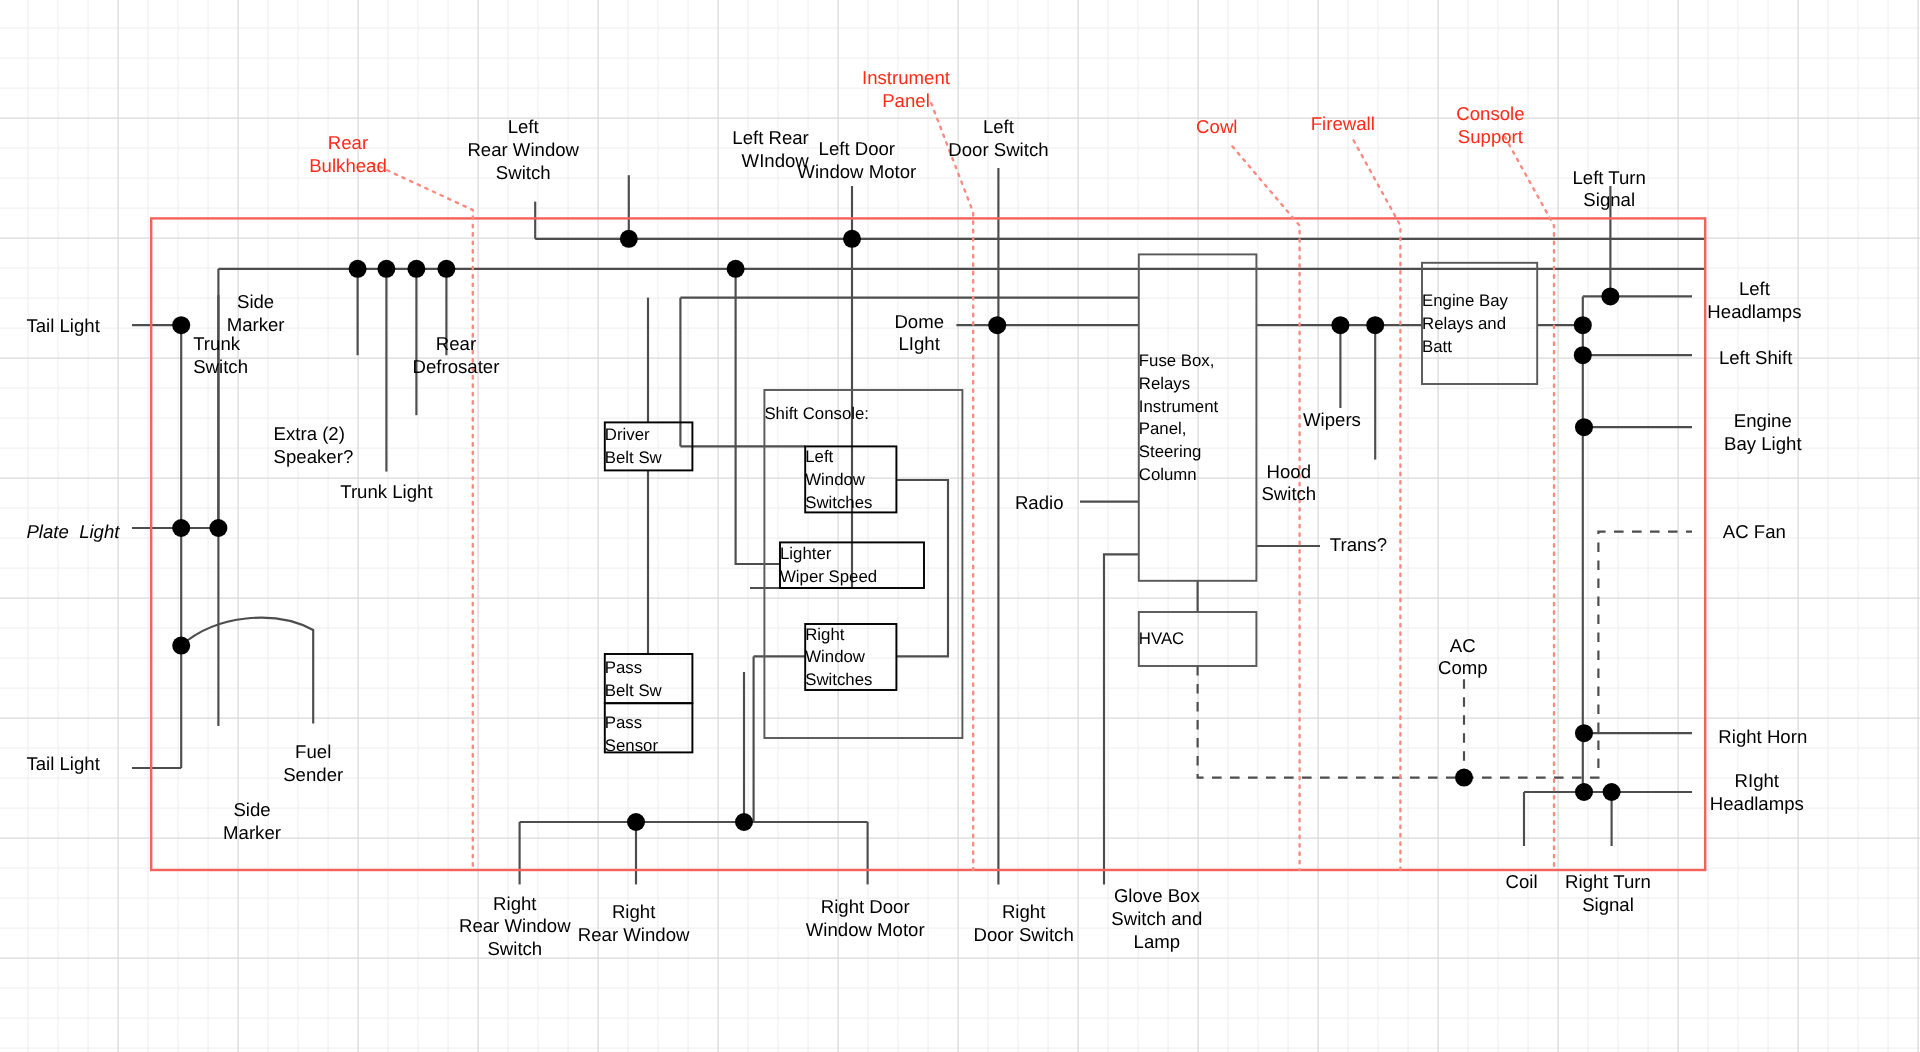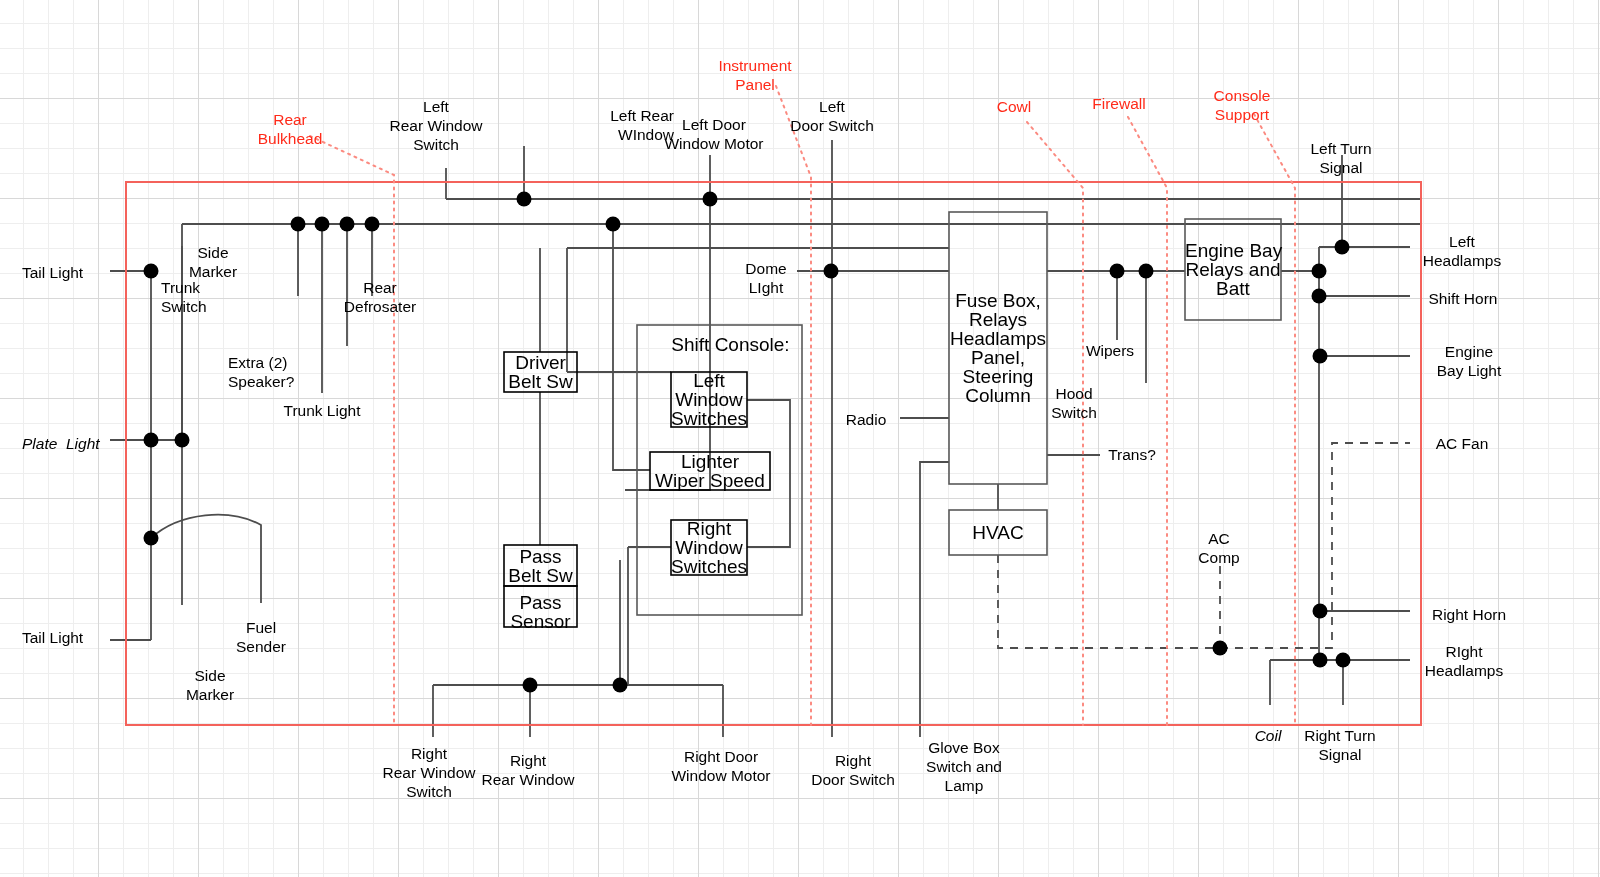--- a/index.html
+++ b/index.html
@@ -29,23 +29,22 @@
     font-size:15.5px;
     line-height:19px;
     text-align:center;
     white-space:pre;
     letter-spacing:0px;
   }
   .lbl.red{color:#ff2a19;}
   .boxlbl{
     position:absolute;
     color:#000;
-    font-size:19px;
+    font-size:14px;
     line-height:19px;
-    text-align:center;
     white-space:pre;
   }
 </style>
 </head>
 <body>
 
 <div id="stage">
 
   <svg id="wires" viewBox="0 0 1600 877" xmlns="http://www.w3.org/2000/svg">
     <g stroke="#4d4d4d" stroke-width="1.8" fill="none" stroke-linecap="butt">
@@ -221,28 +220,28 @@
 Door Switch</div>
       <div class="lbl" style="left: 636px; width: 260px; text-align: center; top: 259px;">Dome
 LIght</div>
       <div class="lbl" style="left: 736px; width: 260px; text-align: center; top: 410px;">Radio</div>
       <div class="lbl" style="left: 980px; width: 260px; text-align: center; top: 341px;">Wipers</div>
       <div class="lbl" style="left: 944px; width: 260px; text-align: center; top: 384px;">Hood
 Switch</div>
       <div class="lbl" style="left: 1002px; width: 260px; text-align: center; top: 445px;">Trans?</div>
       <div class="lbl" style="left: 1089px; width: 260px; text-align: center; top: 529px;">AC
 Comp</div>
-      <div class="lbl" style="left: 1138px; width: 260px; text-align: center; top: 726px; font-style: italic;">Coil</div>
+      <div class="lbl" style="left: 1138px; width: 260px; text-align: center; top: 726px;">Coil</div>
       <div class="lbl" style="left: 1210px; width: 260px; text-align: center; top: 726px;">Right Turn
 Signal</div>
       <div class="lbl" style="left: 1211px; width: 260px; text-align: center; top: 139px;">Left Turn
 Signal</div>
       <div class="lbl" style="left: 1332px; width: 260px; text-align: center; top: 232px;">Left
 Headlamps</div>
-      <div class="lbl" style="left: 1333px; width: 260px; text-align: center; top: 289px;">Shift Horn</div>
+      <div class="lbl" style="left: 1333px; width: 260px; text-align: center; top: 289px;">Left Shift</div>
       <div class="lbl" style="left: 1339px; width: 260px; text-align: center; top: 342px;">Engine
 Bay Light</div>
       <div class="lbl" style="left: 1332px; width: 260px; text-align: center; top: 434px;">AC Fan</div>
       <div class="lbl" style="left: 1339px; width: 260px; text-align: center; top: 605px;">Right Horn</div>
       <div class="lbl" style="left: 1334px; width: 260px; text-align: center; top: 642px;">RIght
 Headlamps</div>
       <div class="lbl" style="left: 299px; width: 260px; text-align: center; top: 744px;">Right
 Rear Window
 Switch</div>
       <div class="lbl" style="left: 398px; width: 260px; text-align: center; top: 751px;">Right
@@ -251,21 +250,21 @@
 Window Motor</div>
       <div class="lbl" style="left: 723px; width: 260px; text-align: center; top: 751px;">Right
 Door Switch</div>
       <div class="lbl" style="left: 834px; width: 260px; text-align: center; top: 738px;">Glove Box
 Switch and
 Lamp</div>
     </div>
   <div id="box-label-layer">
       <div class="boxlbl" style="left: 949px; width: 98px; top: 291px;">Fuse Box,
 Relays
-Headlamps
+Instrument
 Panel,
 Steering
 Column</div>
       <div class="boxlbl" style="left: 949px; width: 98px; top: 523px;">HVAC</div>
       <div class="boxlbl" style="left: 1185px; width: 96px; top: 241px;">Engine Bay
 Relays and
 Batt</div>
       <div class="boxlbl" style="left: 637px; width: 187px; top: 335px;">Shift Console:</div>
       <div class="boxlbl" style="left: 671px; width: 76px; top: 371px;">Left
 Window

